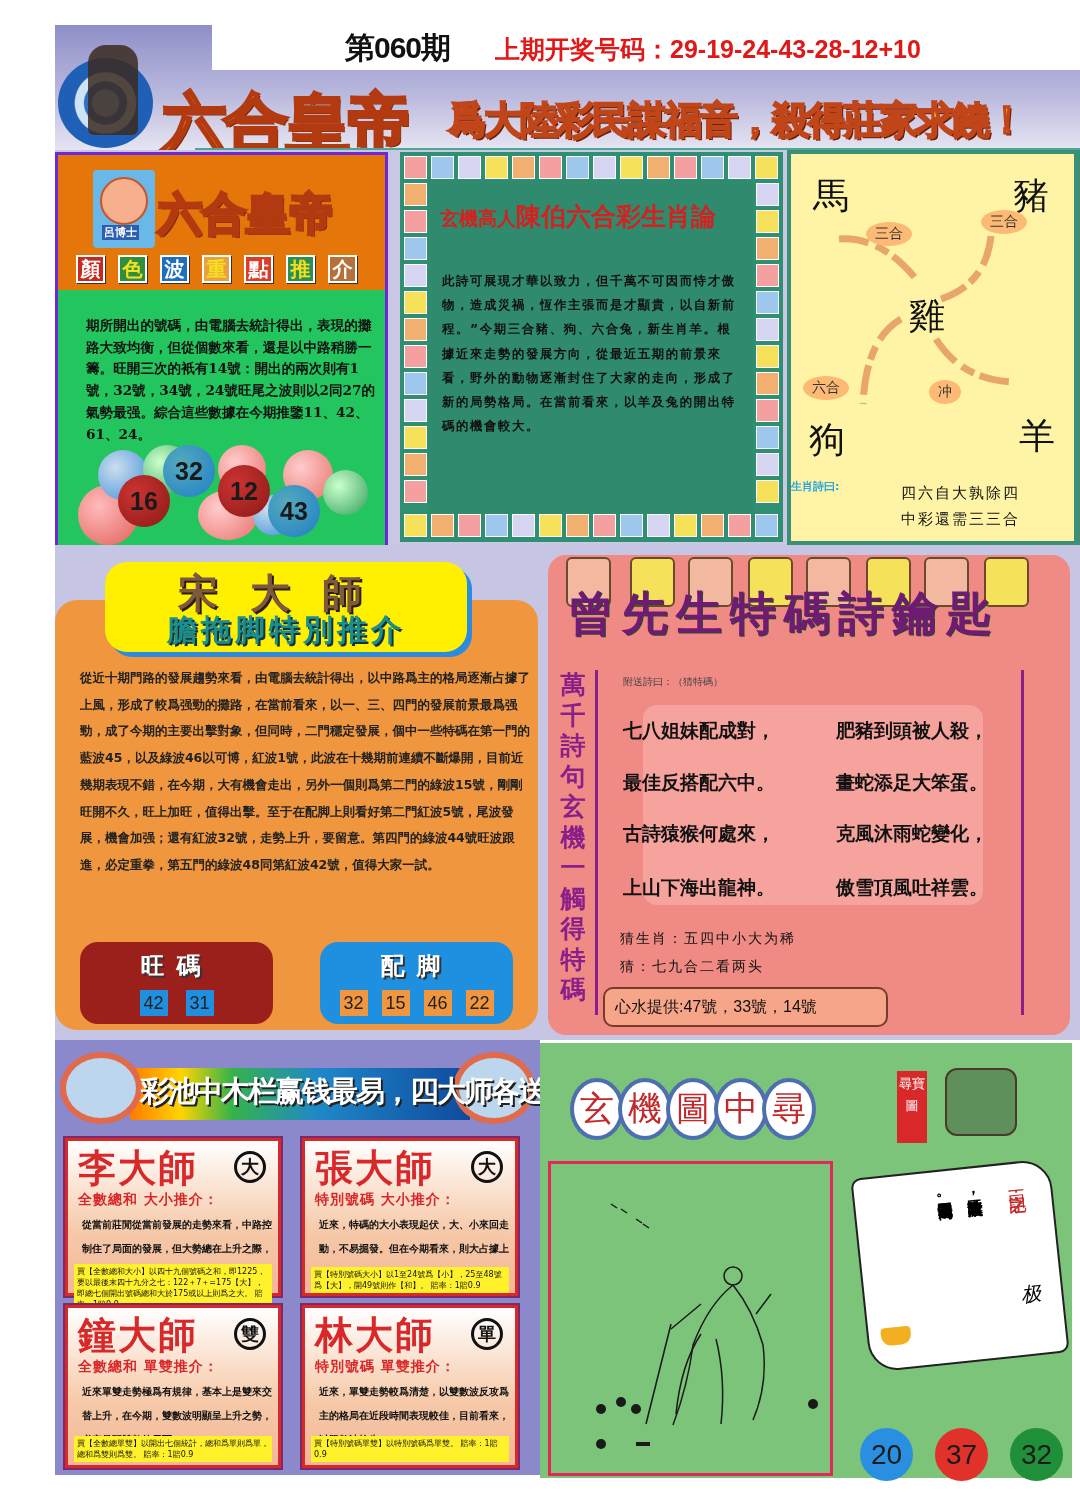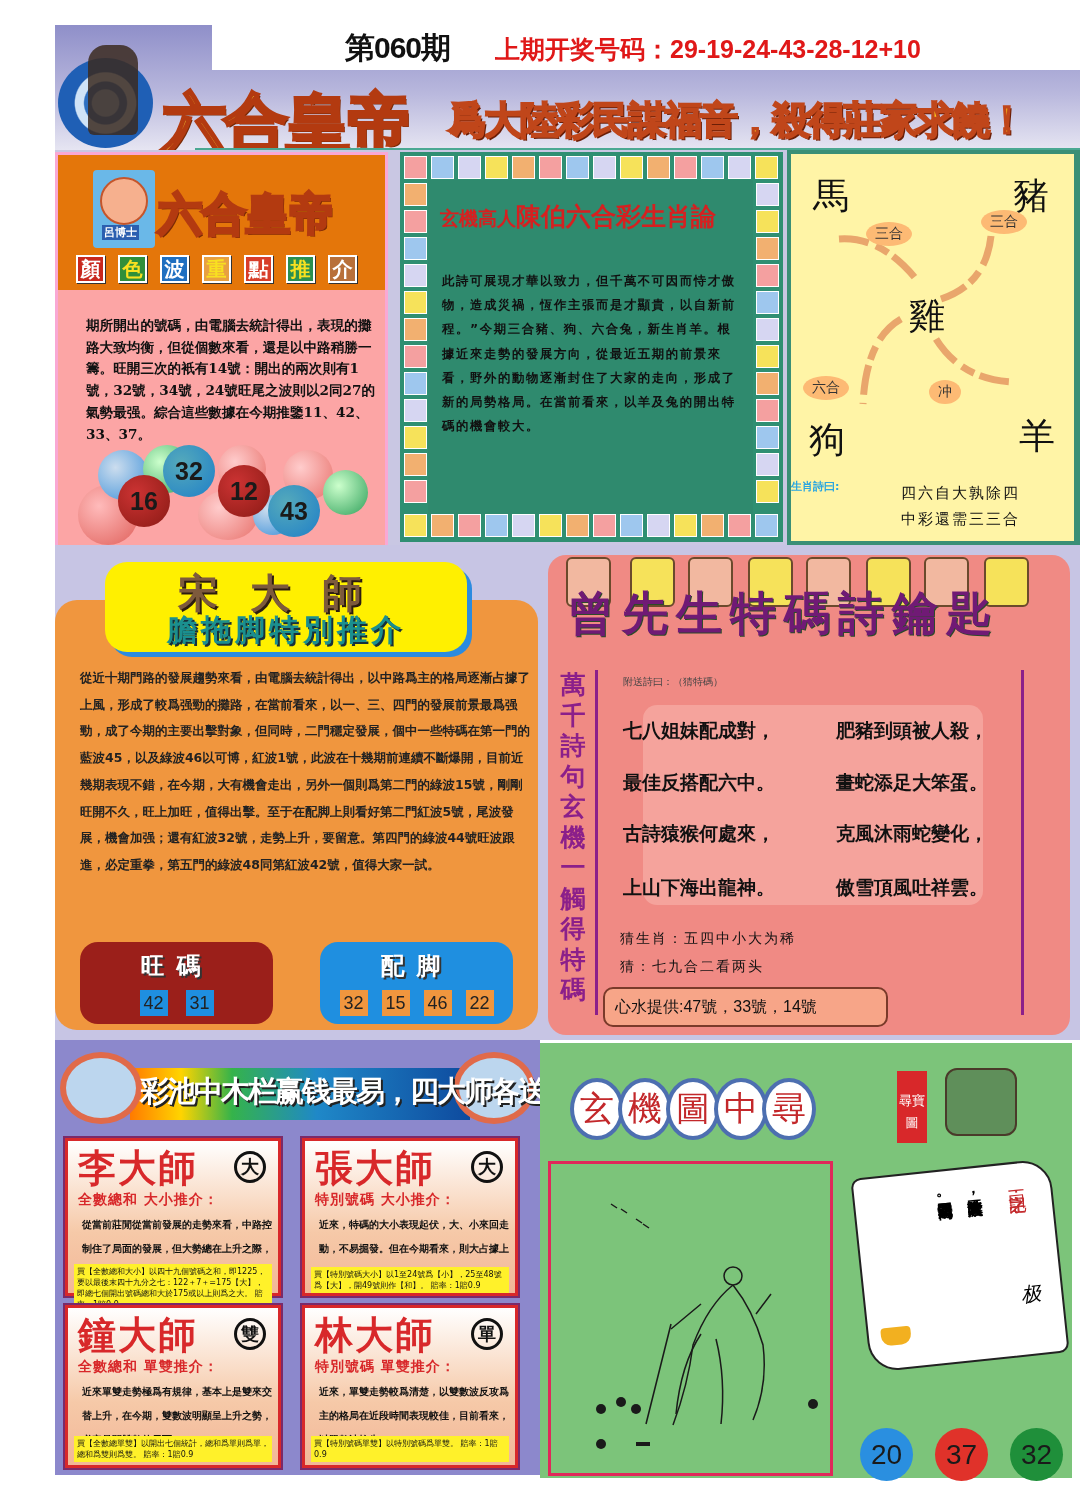--- a/index.html
+++ b/index.html
@@ -13,21 +13,21 @@
 #lastdraw{left:495px;top:33px;font-size:25px;font-weight:bold;color:#e01818;font-family:"Liberation Sans",sans-serif}
 #logo-circle{left:58px;top:58px;width:95px;height:90px;border-radius:50%;background:radial-gradient(circle,#9ec7ee 20%,#2d6fc0 22%,#2d6fc0 32%,#cfe3f7 34%,#cfe3f7 46%,#1f5fb5 48%);}
 #logo-figure{left:88px;top:45px;width:50px;height:90px;background:#3b2a20;border-radius:18px 18px 6px 6px;opacity:.85}
 .bigtitle{font-weight:bold;color:#ffe43a;-webkit-text-stroke:3px #b33a10;text-shadow:2px 2px 0 #7a2a05}
 #brand{left:162px;top:80px;font-size:64px;letter-spacing:-2px}
 #slogan{left:448px;top:95px;font-size:38px;color:#ffcc1c;-webkit-text-stroke:2px #c0461a;letter-spacing:-2px;font-weight:bold;text-shadow:2px 2px 0 #6b1e06}
 #teal-line{left:195px;top:148px;width:885px;height:3px;background:#4aa892}
 
 #row1-bg{left:55px;top:150px;width:1025px;height:395px;background:#c9c7e3}
 
-#pA{left:55px;top:152px;width:333px;height:501px;border:3px solid #f9a8d4;background:#fca5a5}
+#pA{left:55px;top:152px;width:333px;height:501px;border:3px solid #6d28d9;background:#22c55e}
 #pA-top{left:0;top:0;width:327px;height:135px;background:#e4760a}
 #pA-face{left:35px;top:15px;width:62px;height:78px;background:#6ab8e8;border-radius:4px}
 #pA-faceC{left:42px;top:22px;width:48px;height:48px;border-radius:50%;background:#f6b08e;border:2px solid #c5552b}
 #pA-face-label{left:44px;top:70px;font-size:11px;color:#fff;font-weight:bold;background:#2c5fb0;padding:0 2px}
 #pA-title{left:100px;top:30px;font-size:44px}
 #pA-tags{left:18px;top:100px;display:flex;gap:13px}
 .tag{width:29px;height:28px;font-size:20px;font-weight:bold;display:flex;align-items:center;justify-content:center;border:2px solid #fff;box-shadow:1px 1px 0 #333}
 #pA-text{left:28px;top:160px;width:290px;font-size:13.6px;line-height:21.7px;color:#111;font-family:"DejaVu Serif","Liberation Serif",serif;font-weight:bold}
 .ball{border-radius:50%;position:absolute}
 .numball{display:flex;align-items:center;justify-content:center;font-weight:bold;font-size:25px;color:#1a1a1a;font-family:"Liberation Sans",sans-serif}
@@ -80,21 +80,21 @@
 .master{position:absolute;width:216px;background:linear-gradient(180deg,#fff 0%,#f6c9a8 60%,#f2b798 100%);border:3px solid #d8282a;outline:2px solid #7a2a6a}
 .m-name{position:absolute;left:10px;top:2px;font-size:38px;font-weight:bold;color:#d8282a;letter-spacing:2px}
 .m-badge{position:absolute;right:12px;top:10px;width:32px;height:32px;border:3px solid #111;border-radius:50%;font-size:18px;font-weight:bold;display:flex;align-items:center;justify-content:center;color:#111}
 .m-sub{position:absolute;left:10px;top:50px;font-size:14px;font-weight:bold;color:#d8282a;letter-spacing:1px}
 .m-body{position:absolute;left:14px;top:72px;width:190px;font-size:10px;line-height:24px;color:#111;font-weight:bold}
 .m-note{position:absolute;left:6px;width:198px;background:#fff12a;font-size:8px;line-height:11px;padding:2px 3px;color:#111}
 
 #pF{left:540px;top:1043px;width:532px;height:435px;background:#7cc47a}
 #pF-title{left:30px;top:35px;height:62px;width:270px;display:flex}
 .cloud{width:54px;height:62px;border-radius:50%;background:#fff;border:4px solid #4d6fb0;margin-right:-6px;display:flex;align-items:center;justify-content:center;font-size:34px;color:#c3282b;font-family:"DejaVu Serif","Liberation Serif",serif;position:relative}
-#pF-seal{left:357px;top:28px;width:30px;height:72px;background:#d8282a;color:#fff;font-size:13px;line-height:22px;text-align:center;padding-top:19px}
+#pF-seal{left:357px;top:28px;width:30px;height:72px;background:#d8282a;color:#fff;font-size:13px;line-height:22px;text-align:center;padding-top:2px}
 #pF-pic{left:405px;top:25px;width:72px;height:68px;border-radius:12px;background:#5f8f5a;border:2px solid #4a3a2a}
 #pF-img{left:8px;top:118px;width:285px;height:315px;border:3px solid #e0285a;background:#7cc47a}
 #pF-scroll{left:320px;top:125px;width:200px;height:195px;background:#fff;border:2px solid #222;border-radius:10px 30px 10px 30px;transform:rotate(-6deg)}
 .vtext{writing-mode:vertical-rl;position:absolute;font-family:"DejaVu Serif","Liberation Serif",serif}
 #pF-balls{left:320px;top:385px;display:flex;gap:22px}
 .fball{width:53px;height:53px;border-radius:50%;display:flex;align-items:center;justify-content:center;font-size:28px;color:#1a1a1a;font-family:"Liberation Sans",sans-serif}
 </style>
 </head>
 <body>
 
@@ -119,21 +119,21 @@
     <div class="abs" id="pA-tags">
         <div class="tag" style="background: rgb(200, 40, 30); color: rgb(255, 255, 255);">顏</div>
         <div class="tag" style="background: rgb(47, 143, 58); color: rgb(248, 224, 32);">色</div>
         <div class="tag" style="background: rgb(31, 111, 192); color: rgb(255, 255, 255);">波</div>
         <div class="tag" style="background: rgb(232, 160, 64); color: rgb(248, 224, 32);">重</div>
         <div class="tag" style="background: rgb(216, 62, 42); color: rgb(255, 255, 255);">點</div>
         <div class="tag" style="background: rgb(42, 143, 80); color: rgb(248, 224, 32);">推</div>
         <div class="tag" style="background: rgb(184, 112, 58); color: rgb(255, 255, 255);">介</div>
       </div>
   </div>
-  <div class="abs" id="pA-text">期所開出的號碼，由電腦去統計得出，表現的攤路大致均衡，但從個數來看，還是以中路稍勝一籌。旺開三次的衹有14號：開出的兩次則有1號，32號，34號，24號旺尾之波則以2同27的氣勢最强。綜合這些數據在今期推鑒11、42、33、37。</div>
+  <div class="abs" id="pA-text">期所開出的號碼，由電腦去統計得出，表現的攤路大致均衡，但從個數來看，還是以中路稍勝一籌。旺開三次的衹有14號：開出的兩次則有1號，32號，34號，24號旺尾之波則以2同27的氣勢最强。綜合這些數據在今期推鑒11、42、61、24。</div>
   <div class="abs" style="left:0;top:290px;width:327px;height:95px">
     <div class="ball" style="left:20px;top:40px;width:60px;height:60px;background:radial-gradient(circle at 35% 35%,#fbb,#e0605a)"></div>
     <div class="ball" style="left:40px;top:5px;width:50px;height:50px;background:radial-gradient(circle at 35% 35%,#cde,#3b8fd8)"></div>
     <div class="ball" style="left:85px;top:0px;width:48px;height:48px;background:radial-gradient(circle at 35% 35%,#cfc,#2fa05a)"></div>
     <div class="ball" style="left:160px;top:0px;width:48px;height:48px;background:radial-gradient(circle at 35% 35%,#fcc,#e8706a)"></div>
     <div class="ball" style="left:140px;top:45px;width:60px;height:50px;background:radial-gradient(circle at 35% 35%,#fcc,#e8706a)"></div>
     <div class="ball" style="left:225px;top:5px;width:50px;height:50px;background:radial-gradient(circle at 35% 35%,#fcc,#e8706a)"></div>
     <div class="ball" style="left:265px;top:25px;width:45px;height:45px;background:radial-gradient(circle at 35% 35%,#cfc,#2fa05a)"></div>
     <div class="ball" style="left:195px;top:50px;width:40px;height:40px;background:radial-gradient(circle at 35% 35%,#cde,#3b8fd8)"></div>
     <div class="ball numball" style="left:60px;top:30px;width:52px;height:52px;background:radial-gradient(circle at 35% 35%,#c33,#8a1a14)">16</div>

